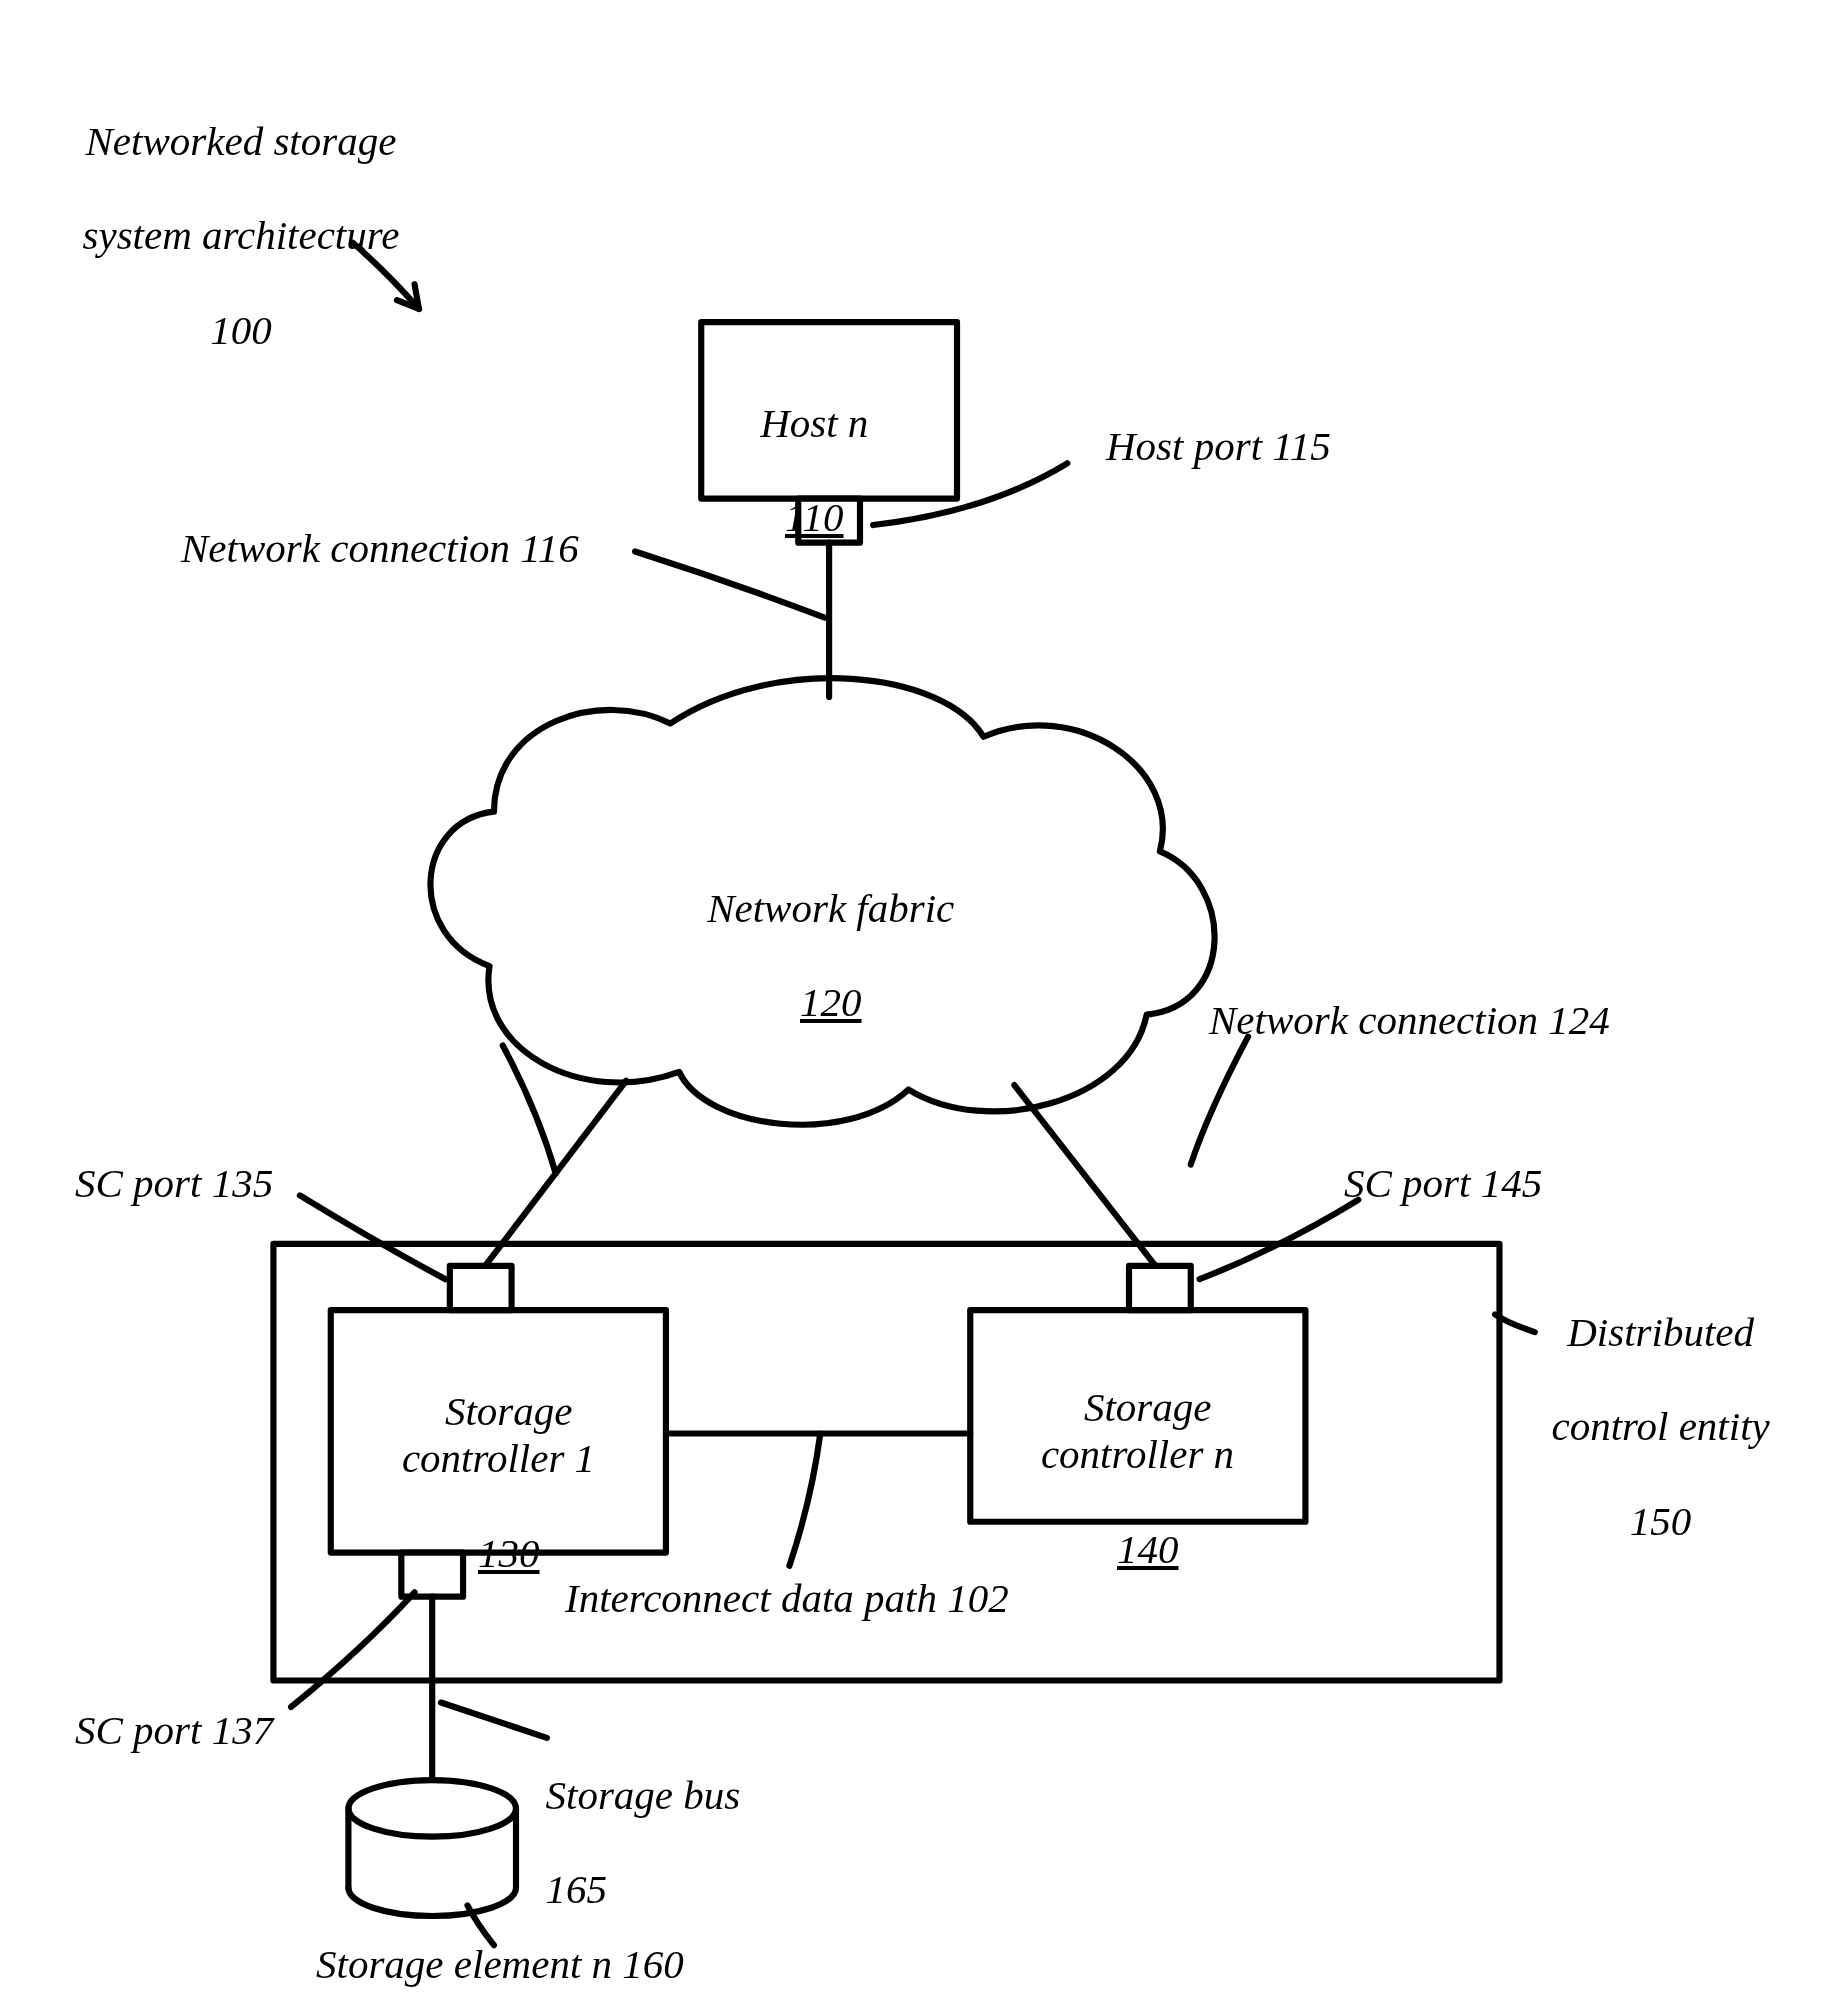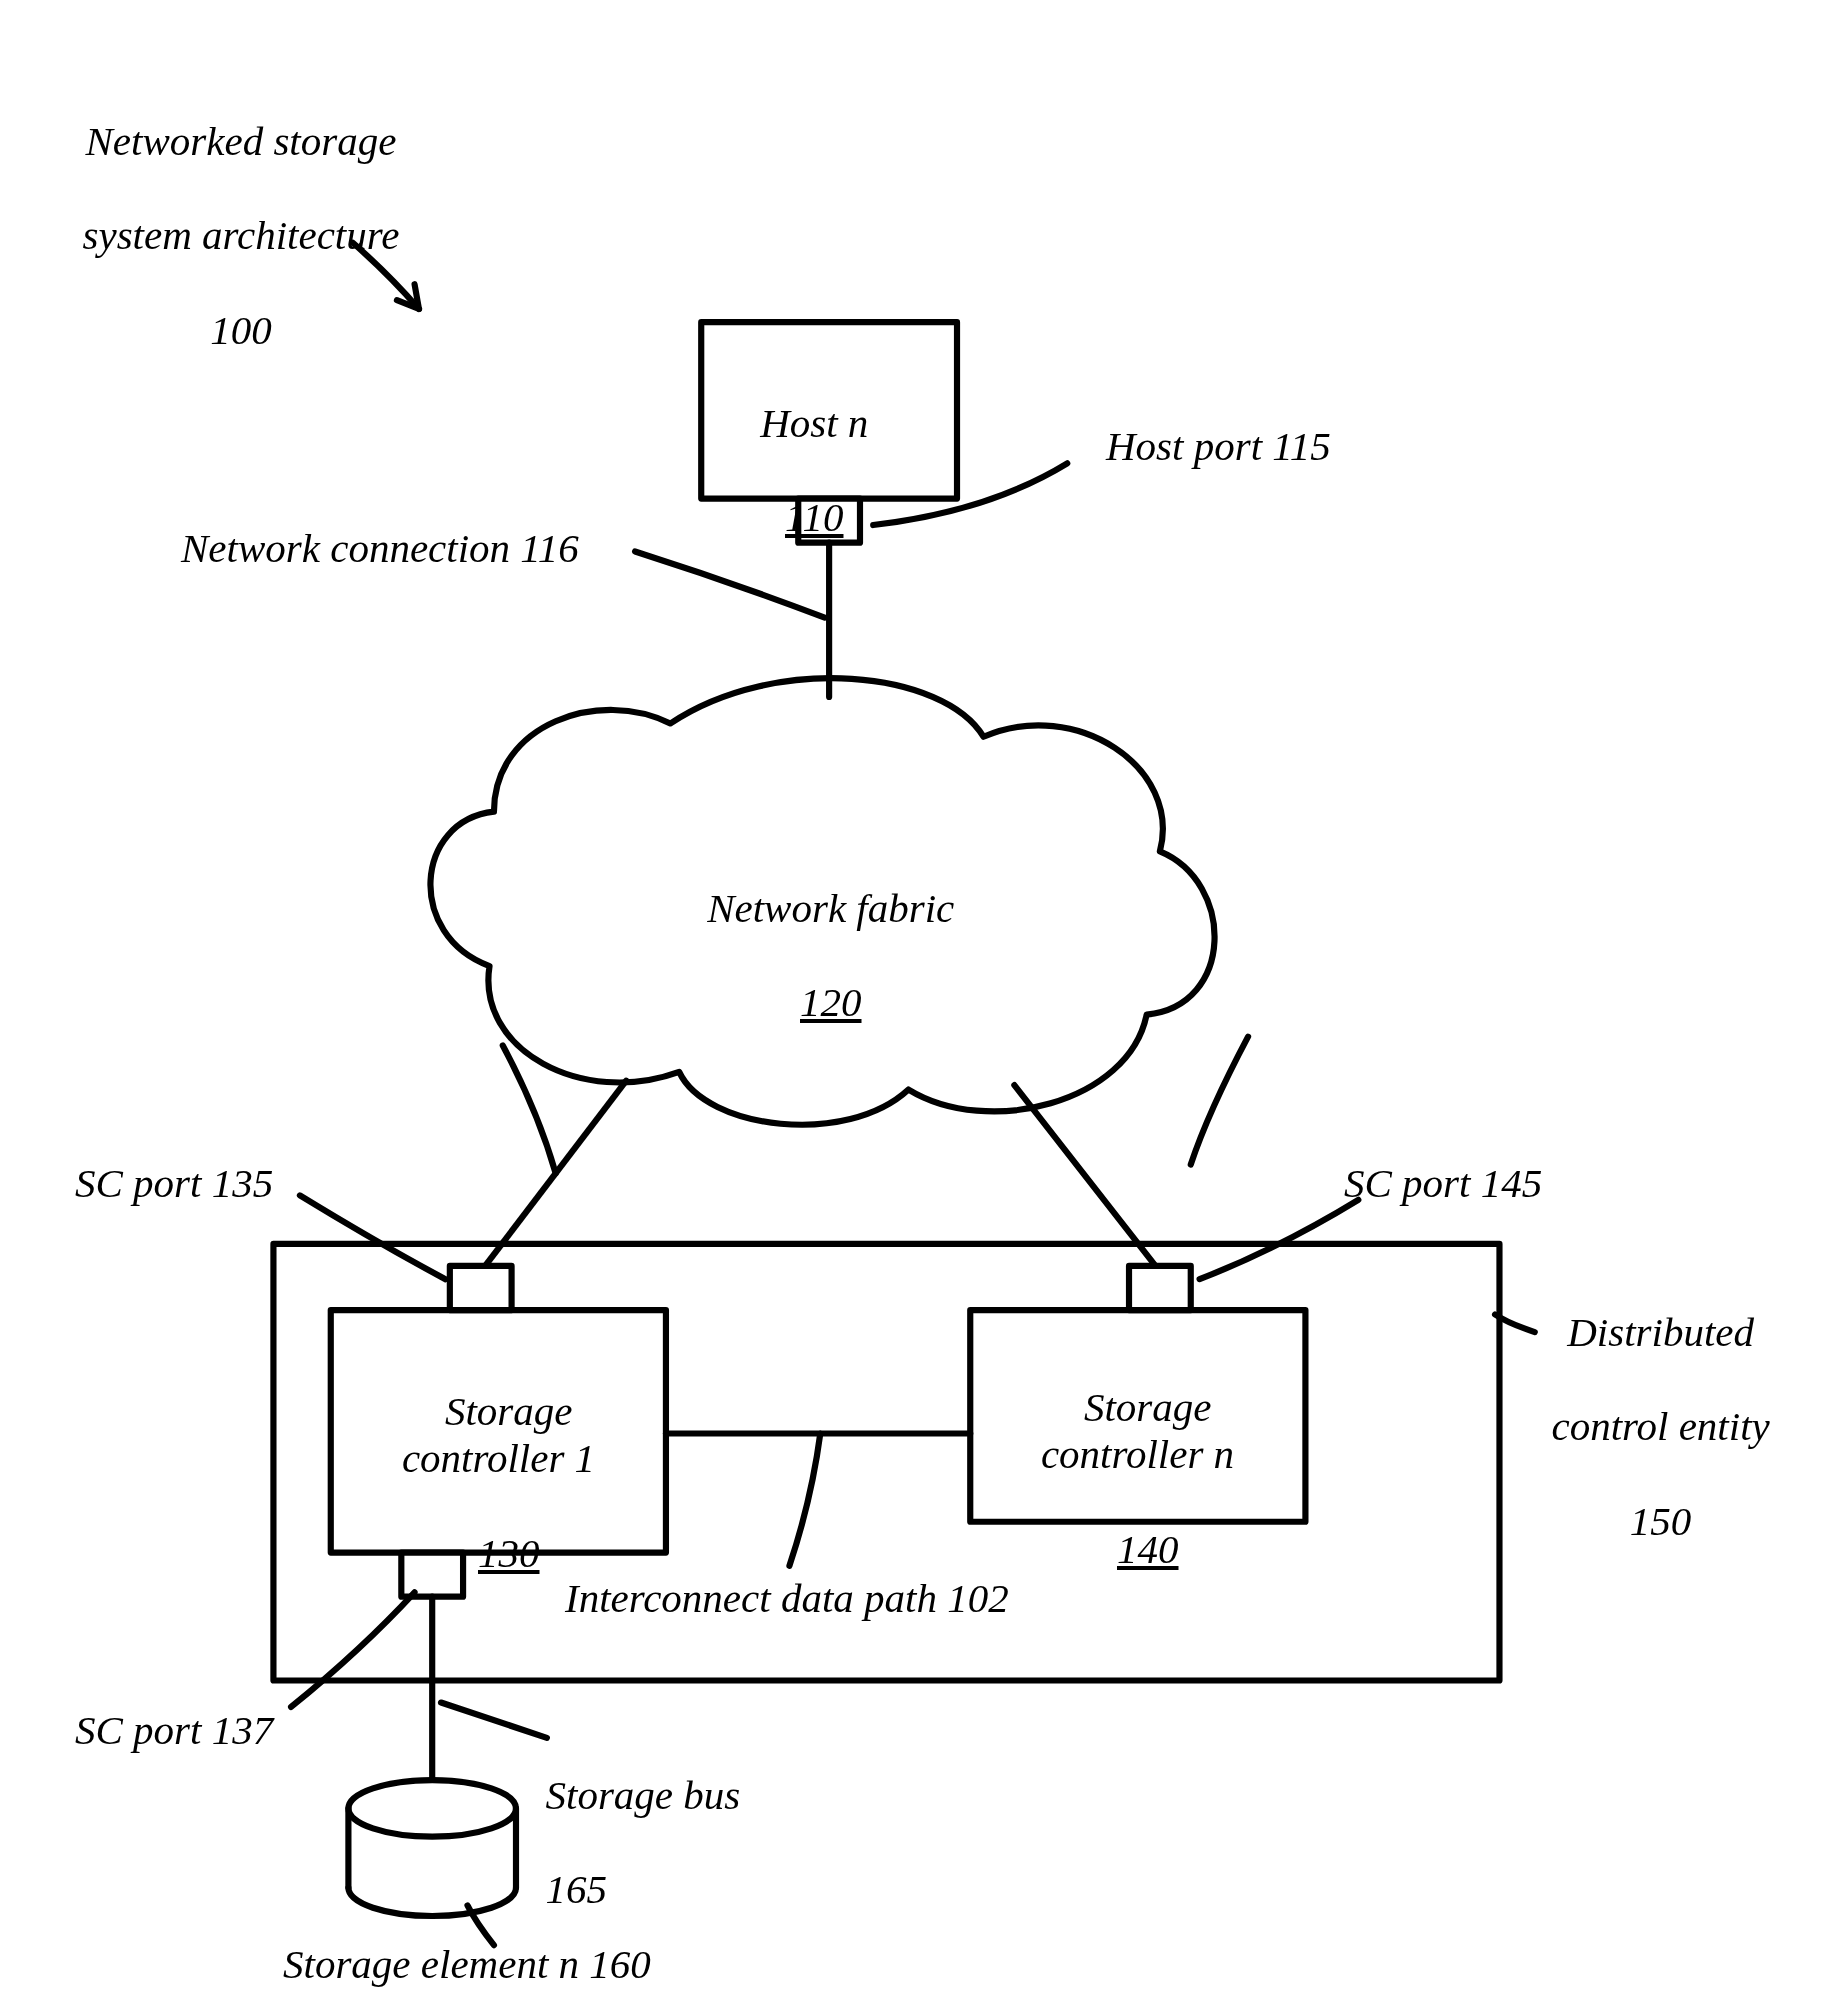--- a/index.html
+++ b/index.html
@@ -111,20 +111,21 @@
 <div class="label" style="left:1059px; top:423px; text-align:left;margin-left:47px;">Host port 115</div>
 
 <div class="label" style="left:181px; top:525px; text-align:left;">Network connection 116</div>
 
 <div class="label box-label" style="left:635px; top:838px; width:371px;">
   <span>Network fabric</span><br>
   <span class="num">120</span>
 </div>
 
 
+<div class="label" style="left:1209px; top:997px; text-align:left;">Network connection 124</div>
 
 <div class="label" style="left:75px; top:1160px; text-align:left;">SC port 135</div>
 
 <div class="label" style="left:1344px; top:1160px; text-align:center;">SC port 145</div>
 
 <div class="label box-label" style="left:331px; top:1341px; width:335px;">
   <span>Storage
 controller 1</span><br>
   <span class="num">130</span>
 </div>
@@ -143,16 +144,16 @@
   <span>150</span>
 </div>
 
 <div class="label" style="left:75px; top:1707px; text-align:left;">SC port 137</div>
 
 <div class="label" style="left:525px; top:1725px; text-align:left;">
   <span>Storage bus</span><br>
   <span>165</span>
 </div>
 
-<div class="label" style="left:283px; top:1941px; text-align:left;">Storage element n 160</div>
+<div class="label" style="left:316px; top:1941px; text-align:left;">Storage element n 160</div>
 
 </div>
 
 
 </body></html>

